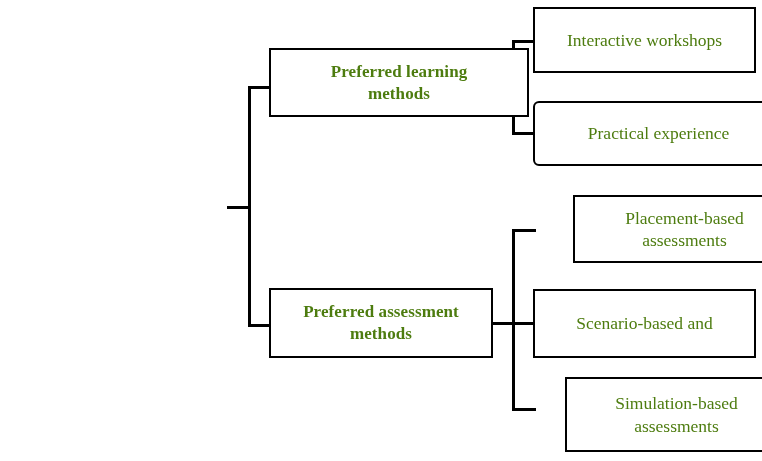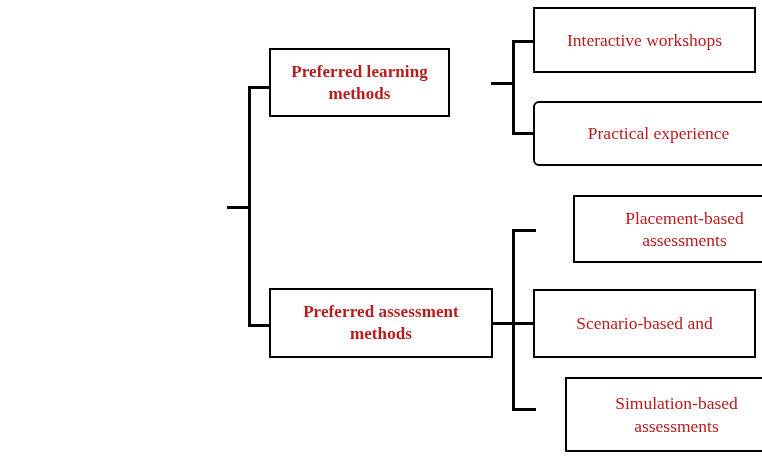--- a/index.html
+++ b/index.html
@@ -17,21 +17,21 @@
   }
   .node {
     position: absolute;
     box-sizing: border-box;
     background: #ffffff;
     border: 2px solid #000000;
     display: flex;
     align-items: center;
     justify-content: center;
     text-align: center;
-    color: #b91c1c;
+    color: #4d7c0f;
     z-index: 2;
   }
   .node .label {
     display: block;
     line-height: 1.28;
     padding: 0 6px;
   }
   .node.root, .node.level2 {
     font-weight: bold;
     font-size: 17px;
@@ -67,21 +67,21 @@
   <div class="conn h" style="left:512px; top:40px; width:24px;"></div>
   <div class="conn h" style="left:512px; top:132px; width:24px;"></div>
 
   <div class="conn h" style="left:491px; top:322px; width:24px;"></div>
   <div class="conn v" style="left:512px; top:229px; height:182px;"></div>
   <div class="conn h" style="left:512px; top:229px; width:24px;"></div>
   <div class="conn h" style="left:512px; top:322px; width:24px;"></div>
   <div class="conn h" style="left:512px; top:408px; width:24px;"></div>
 
 
-  <div class="node level2" style="left:269px; top:48px; width:181px; height:69px;">
+  <div class="node level2" style="left:269px; top:48px; width:260px; height:69px;">
     <span class="label"><span>Preferred learning</span><br><span>methods</span></span>
   </div>
 
   <div class="node level2" style="left:269px; top:288px; width:224px; height:70px;">
     <span class="label"><span>Preferred assessment</span><br><span>methods</span></span>
   </div>
 
   <div class="node level3" style="left:533px; top:7px; width:223px; height:66px;">
     <span class="label">Interactive workshops</span>
   </div>

